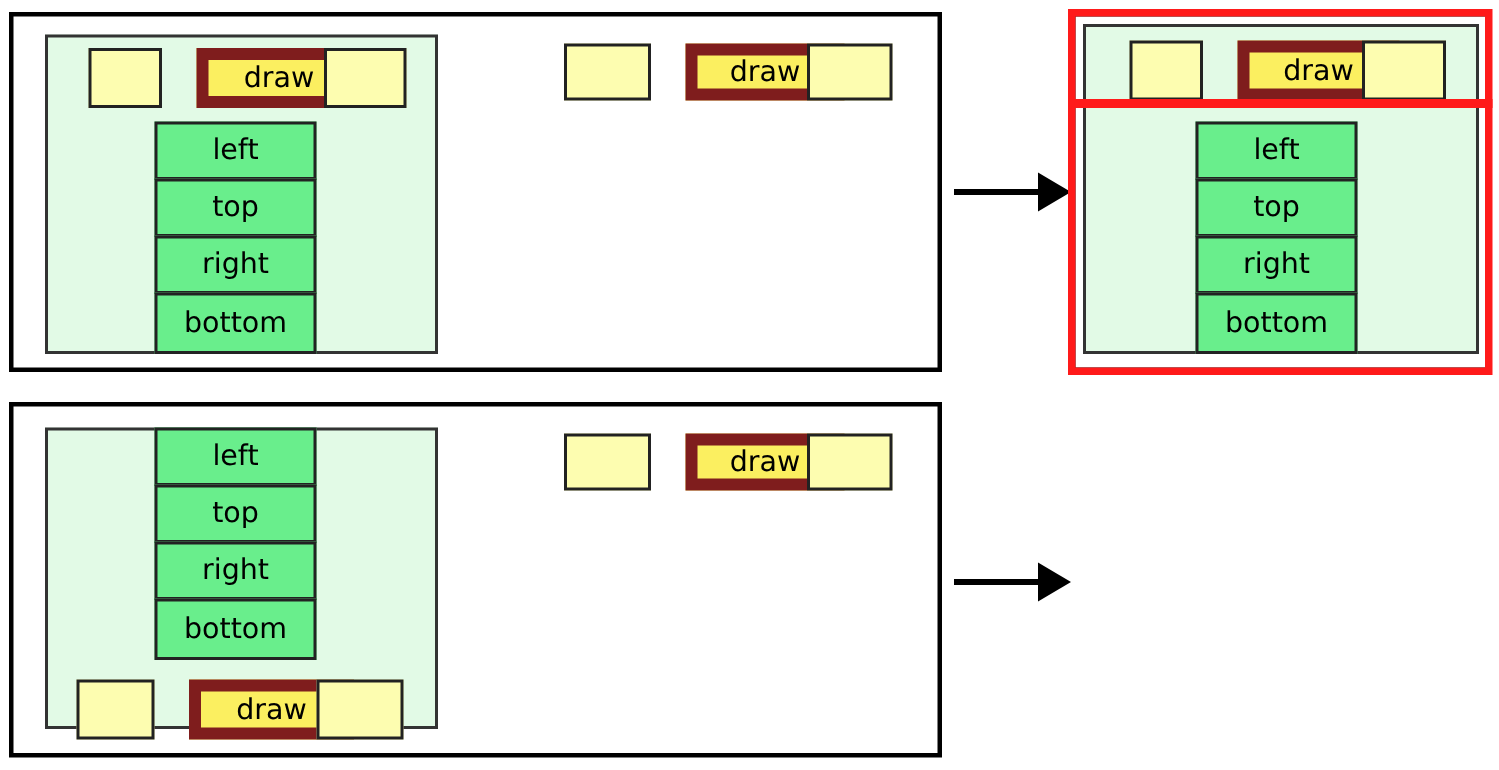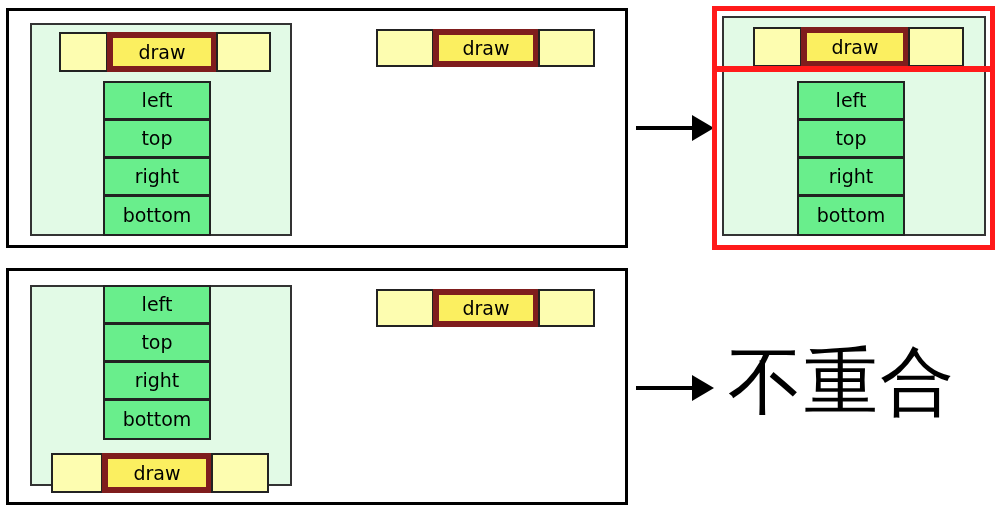--- a/index.html
+++ b/index.html
@@ -34,23 +34,23 @@
   }
   
   .yellow-pale{
     position:absolute;box-sizing:border-box;
     background:#fdfdb0;
     border:2px solid #222222;
   }
   .yellow-strong{
     position:absolute;box-sizing:border-box;
     background:#fbef60;
-    border:6px solid #7f1d1d;
+    border:8px solid #7f1d1d;
     display:flex;align-items:center;justify-content:center;
-    font-size:19px;color:#000000;line-height:1;
+    font-size:19px;color:#000000;line-height:1;margin-left:24px;
   }
 
   
   .red-frame{
     position:absolute;box-sizing:border-box;
     border:5px solid #ff1a1a;
     background:transparent;
     pointer-events:none;
   }
   .red-divider{
@@ -170,15 +170,14 @@
     <div class="yellow-pale" style="left:367px;top:18px;width:58px;height:38px;"></div>
     <div class="yellow-strong" style="left:424px;top:18px;width:106px;height:38px;">
       <span>draw</span>
     </div>
     <div class="yellow-pale" style="left:529px;top:18px;width:57px;height:38px;"></div>
   </div>
 
   <div class="arrow-shaft" style="left:636px;top:386px;width:62px;"></div>
   <div class="arrow-head" style="left:692px;top:375px;"></div>
 
-  <div class="cjk-text" style="left:728px;top:344px;">不重合</div>
 
 </div>
 
 </body></html>

